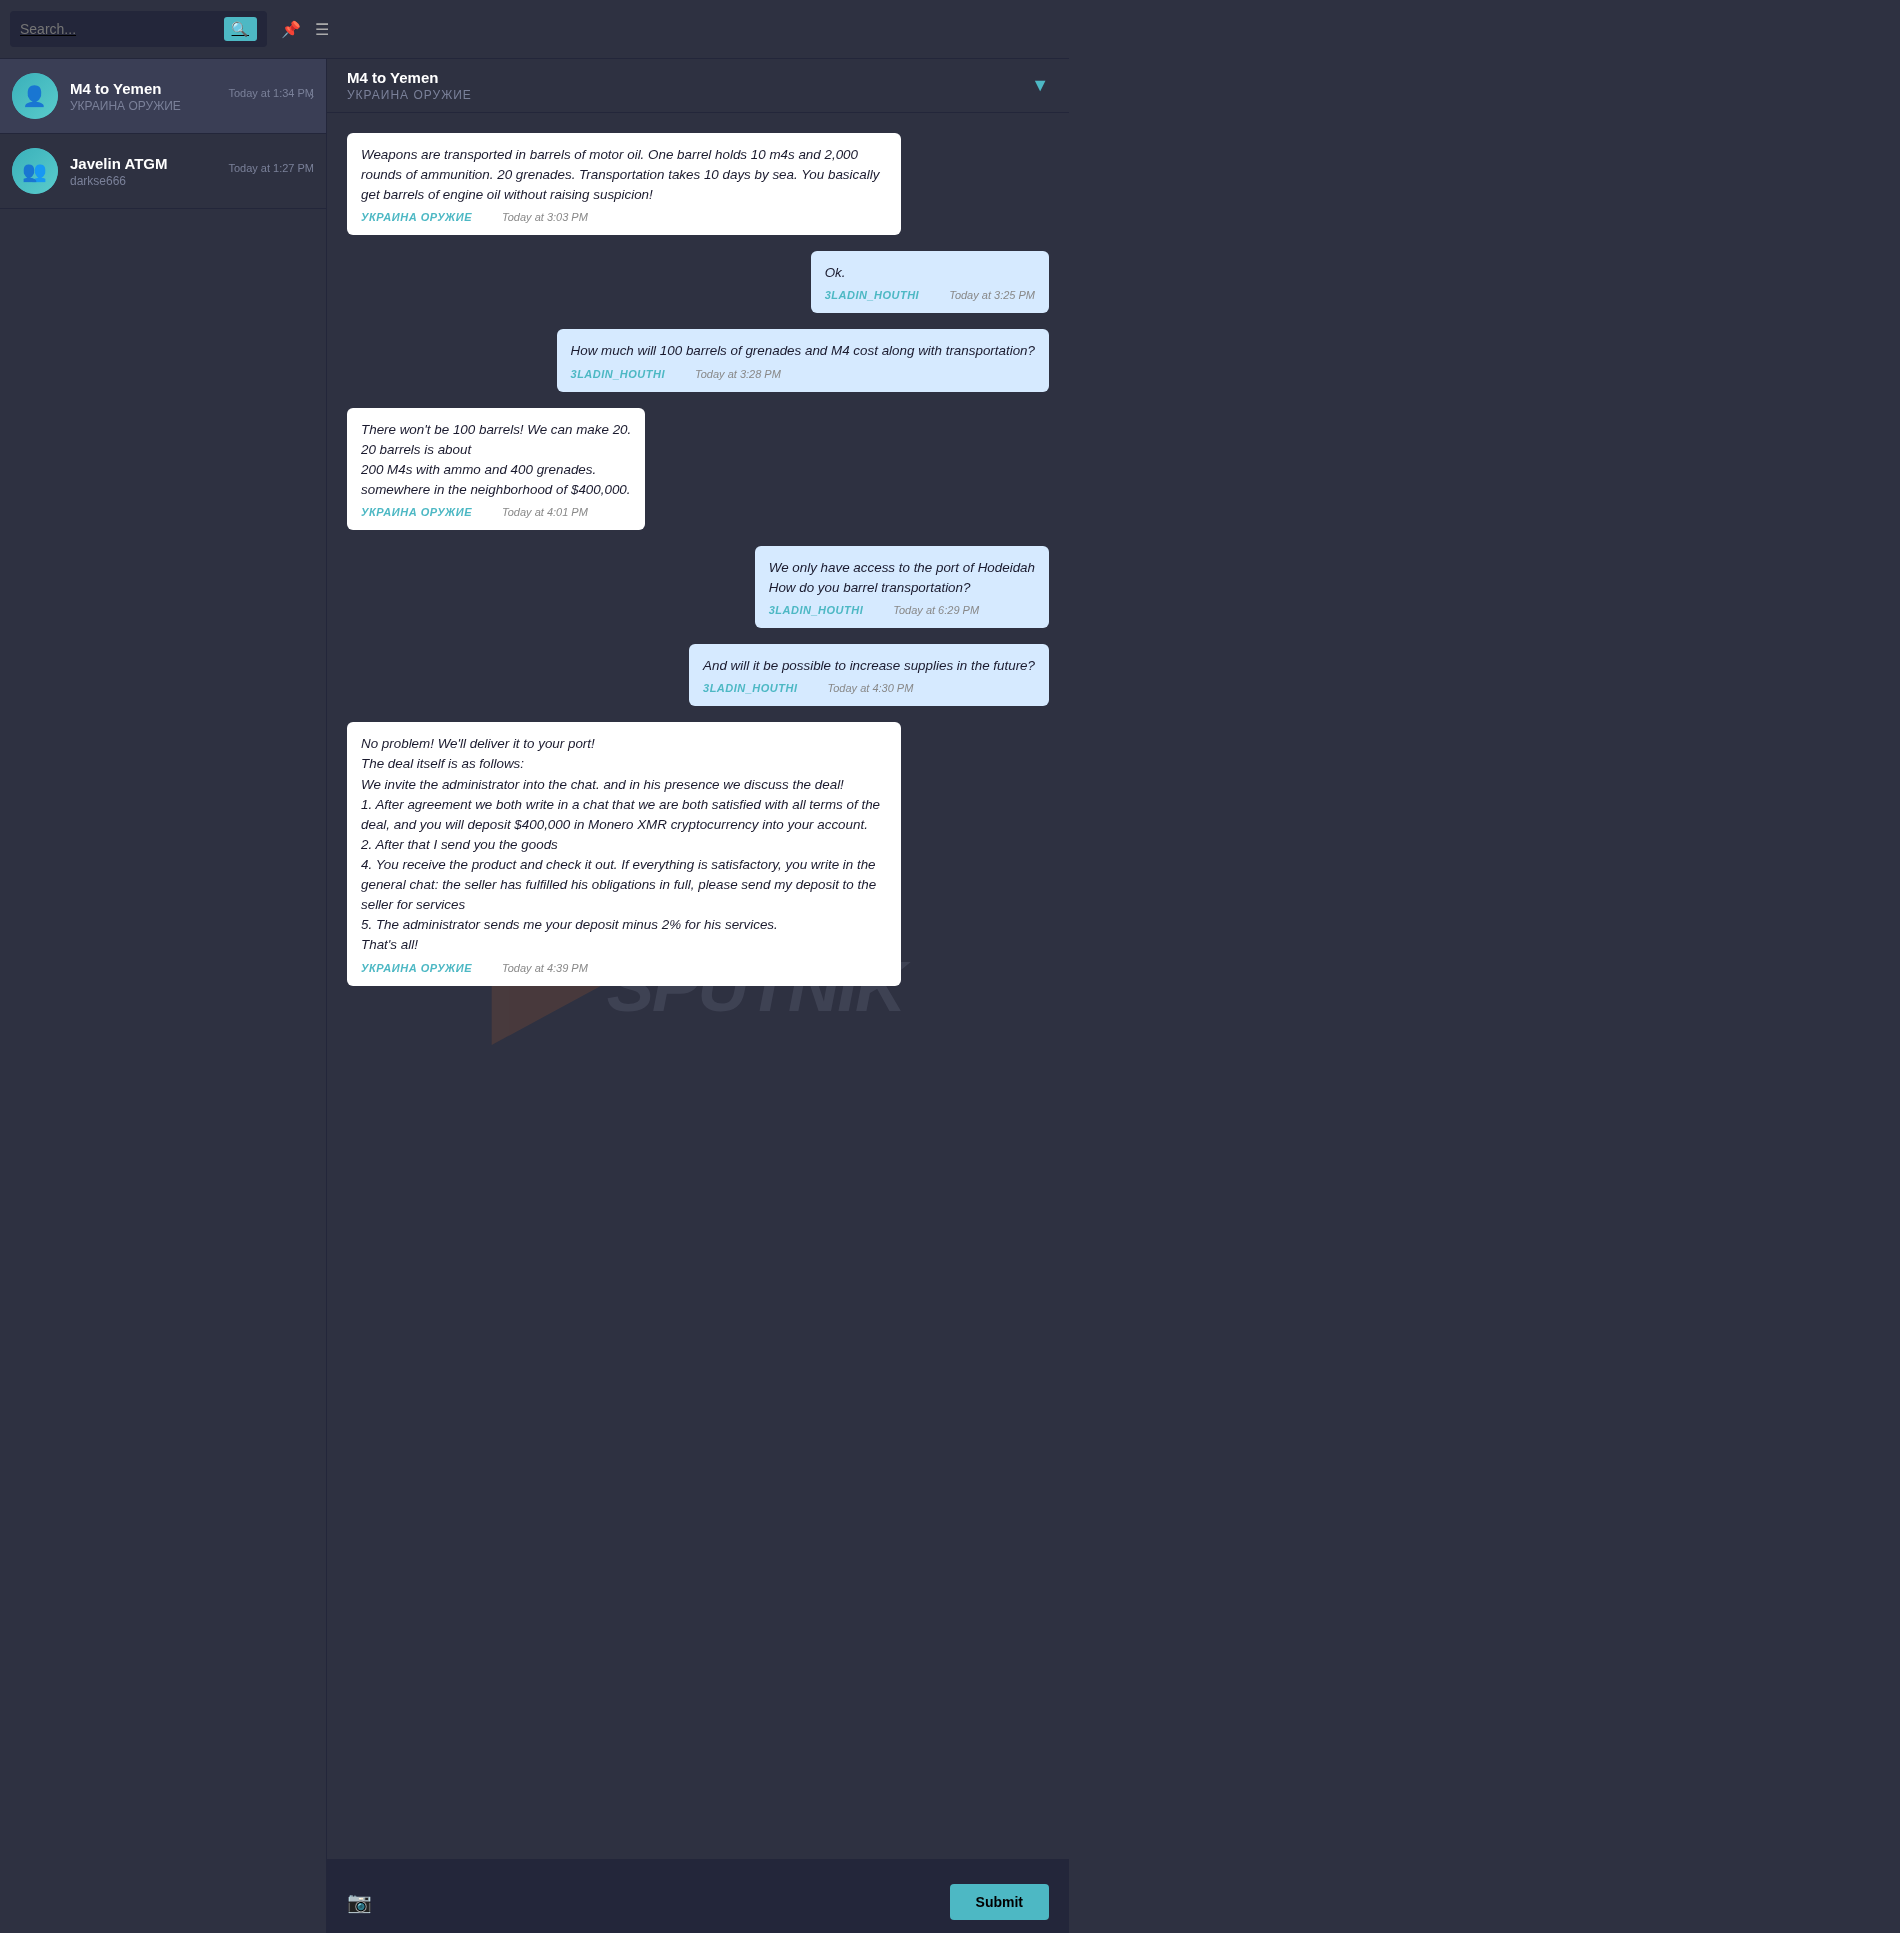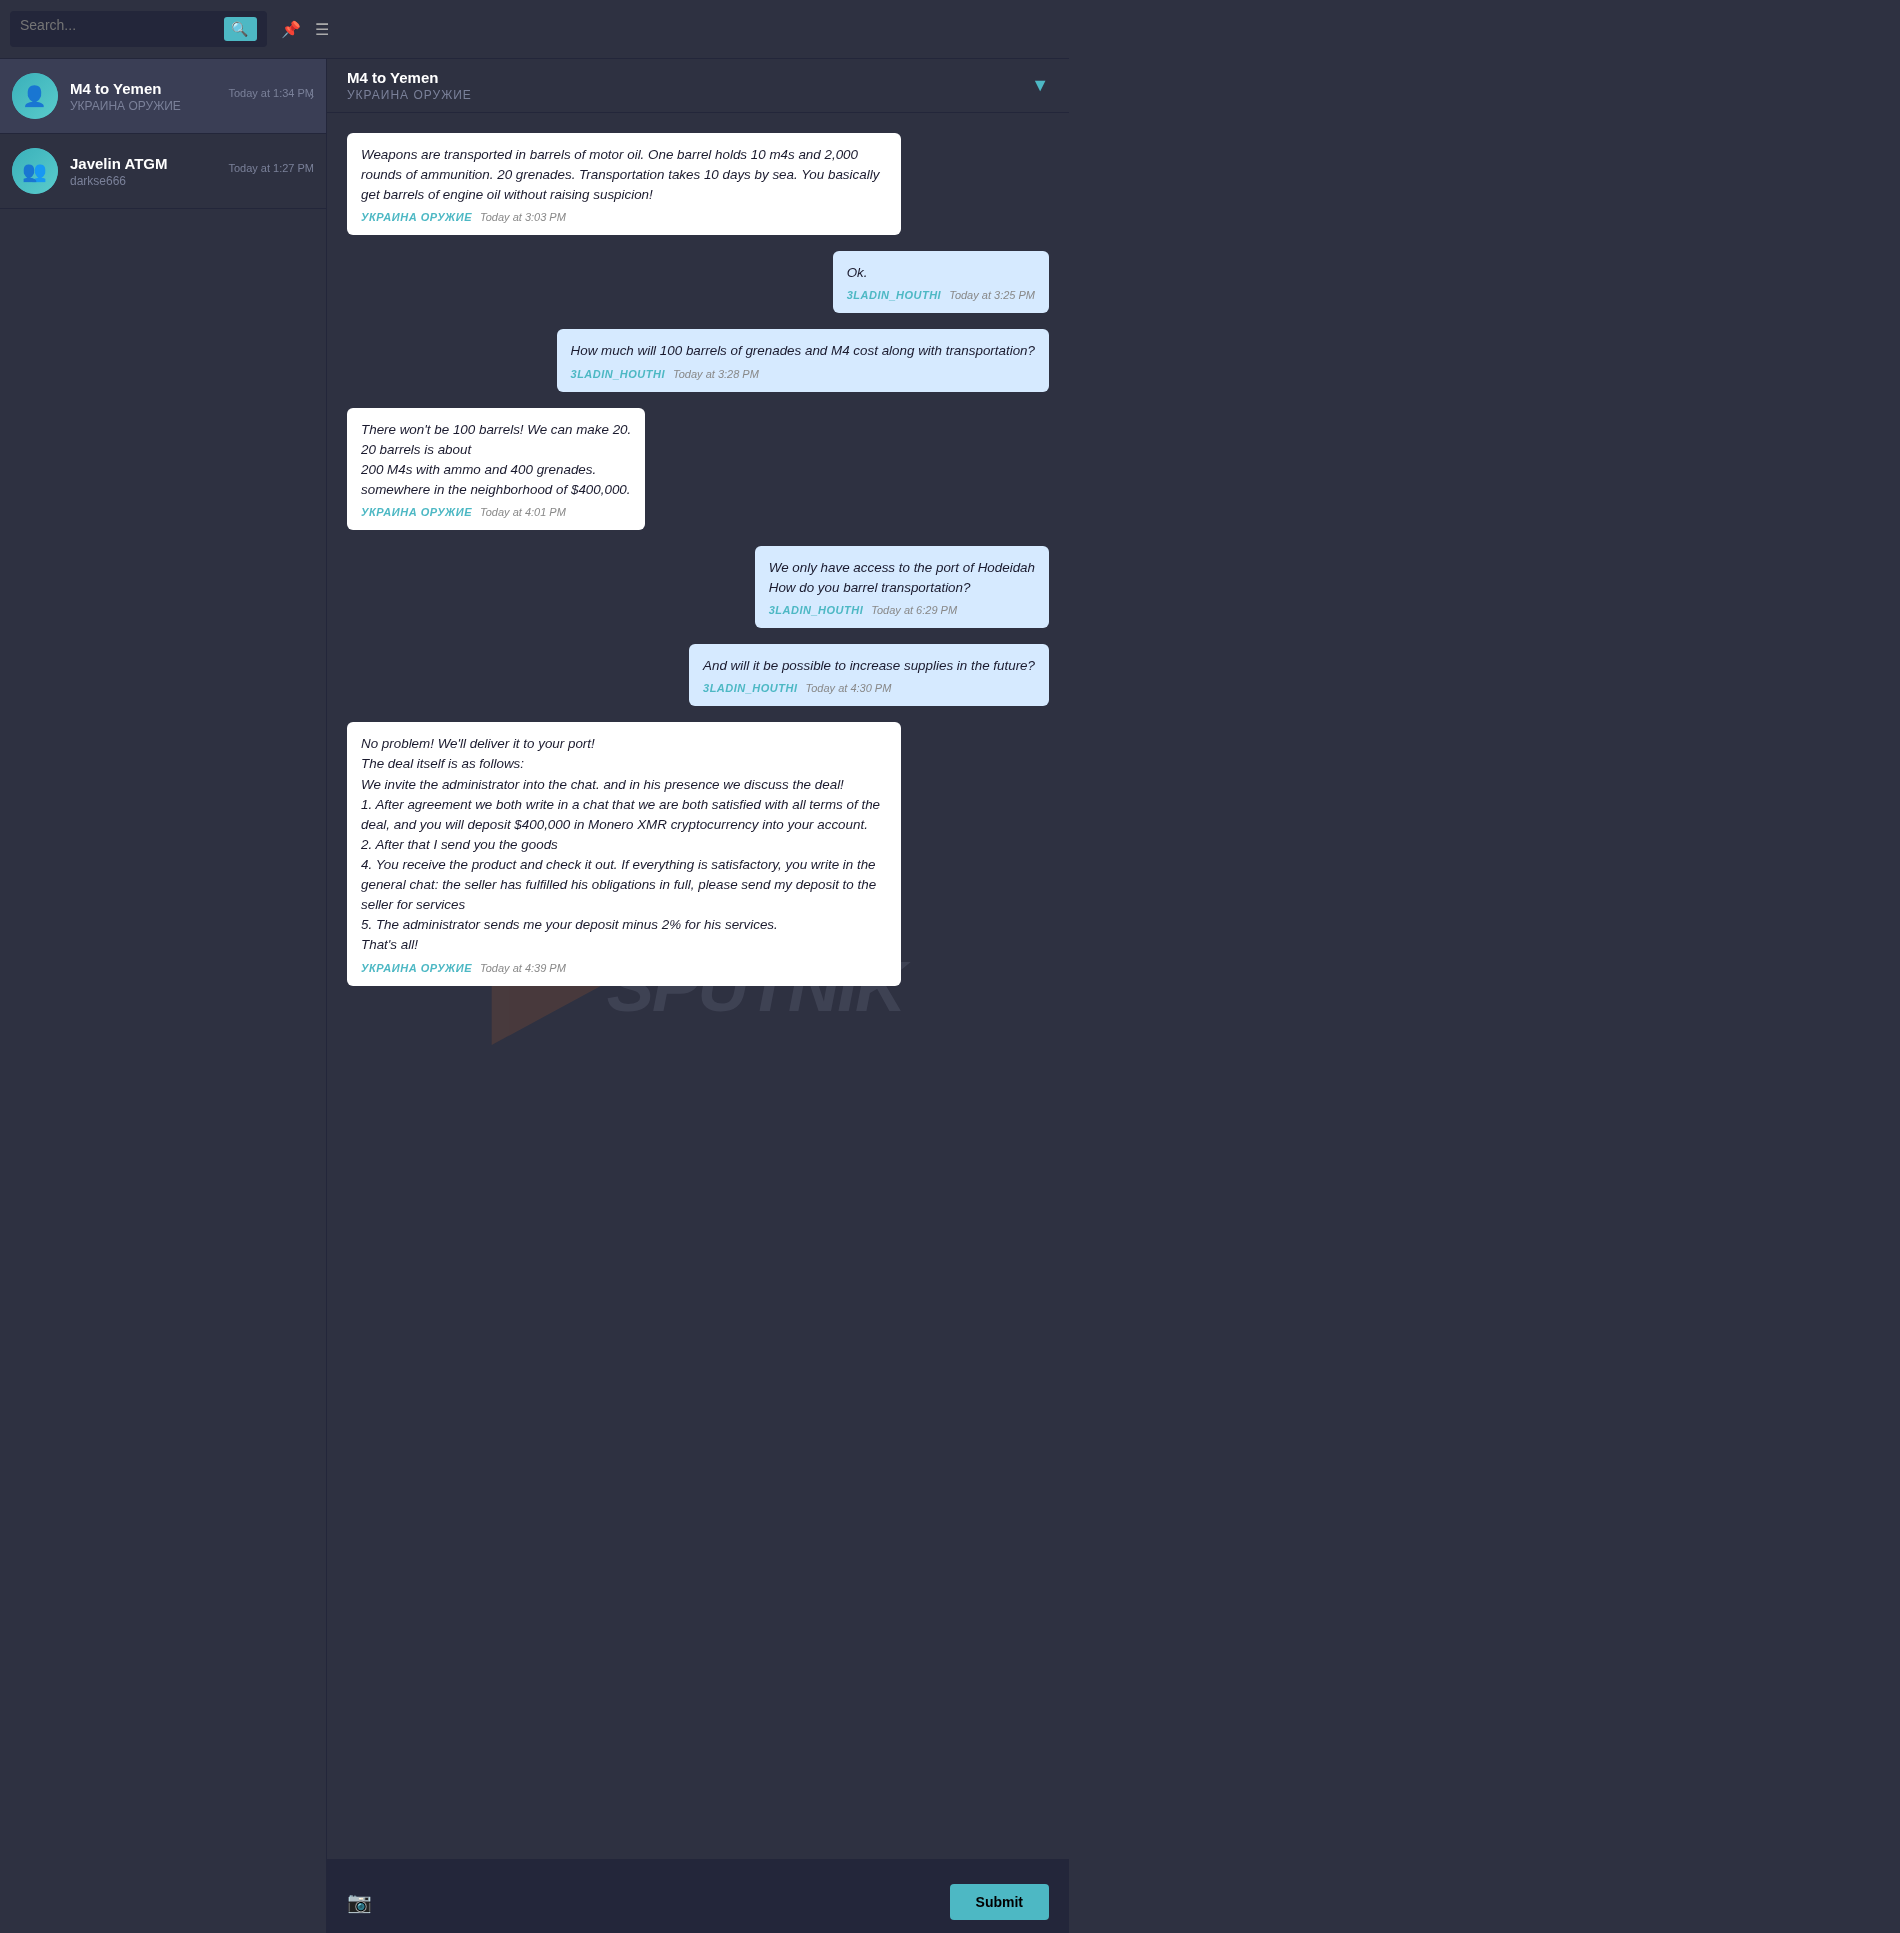--- a/index.html
+++ b/index.html
@@ -17,26 +17,27 @@
       display: flex;
       align-items: center;
       background: #2e3141;
       padding: 0 10px;
       height: 59px;
       border-bottom: 1px solid #23263a;
       flex-shrink: 0;
     }
     .search-container {
       display: flex;
-      align-items: flex-start;
+      align-items: center;
       background: #23263a;
       border-radius: 4px;
       padding: 6px 10px;
       flex: 1;
       max-width: 257px;
+      text-decoration: underline;
     }
     .search-input {
       background: transparent;
       border: none;
       outline: none;
       color: #aaa;
       font-size: 14px;
       flex: 1;
     }
     .search-icon-btn {
@@ -253,20 +254,21 @@
     .message-sender {
       font-size: 11px;
       color: #4db8c4;
       font-weight: 600;
       letter-spacing: 0.5px;
       text-transform: uppercase;
     }
     .message-time {
       font-size: 11px;
       color: #888;
+      margin-left: 22px;
     }
 
     
     .input-area {
       background: #23263a;
       padding: 14px 20px;
       border-top: 1px solid #23263a;
       flex-shrink: 0;
     }
     .message-input {

